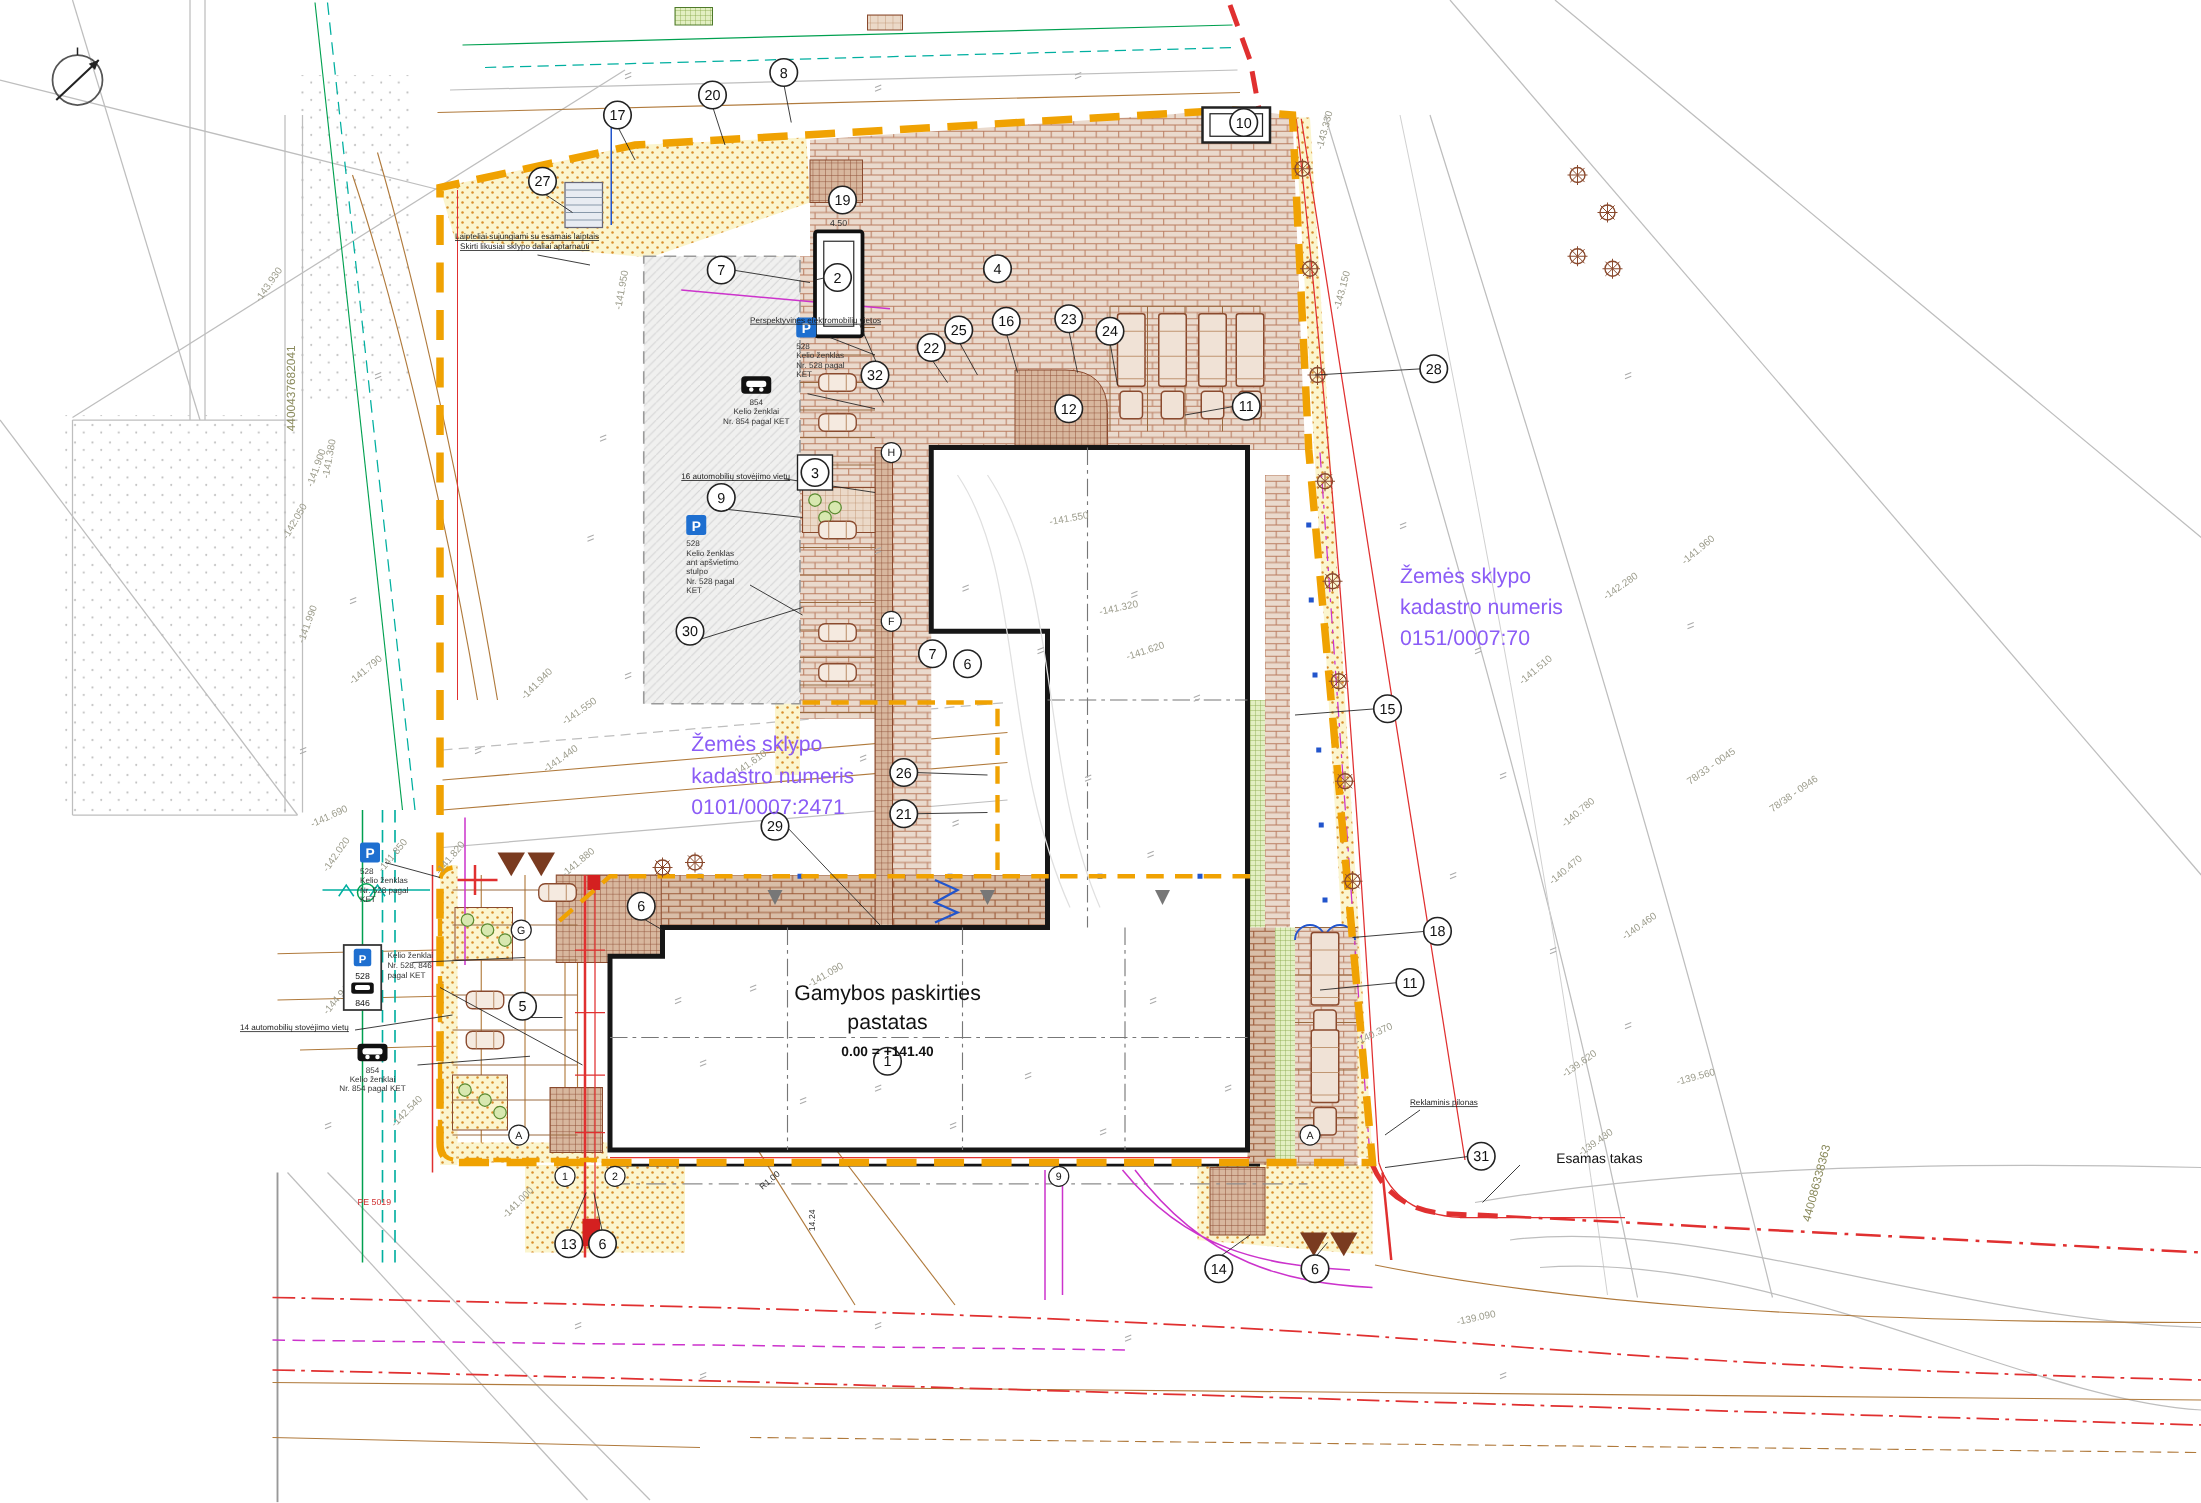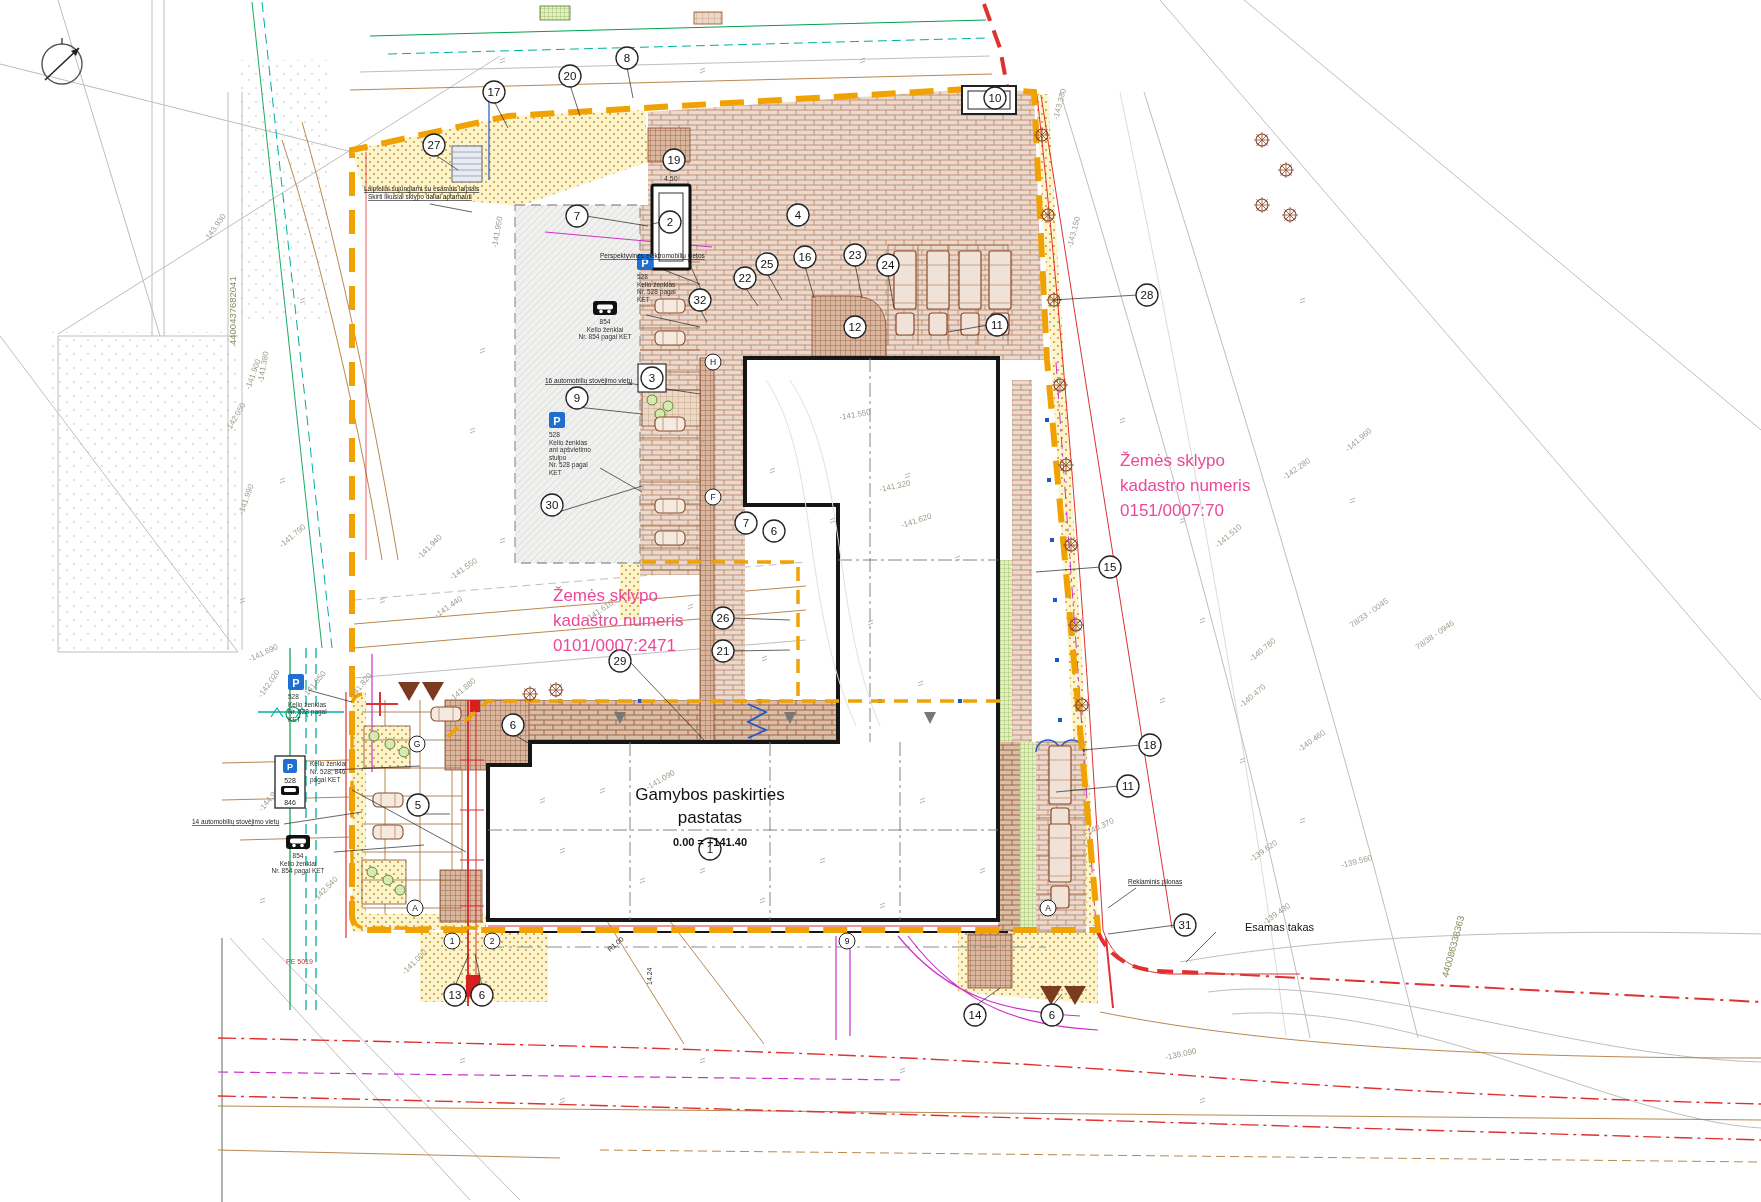--- a/index.html
+++ b/index.html
@@ -1,20 +1,20 @@
 <!DOCTYPE html>
 <html><head>
 <meta charset="utf-8">
 <style>
   html,body{margin:0;padding:0;background:#fff;}
   .stage{position:relative;width:1761px;height:1202px;background:#fff;overflow:hidden;
          font-family:"Liberation Sans",sans-serif;}
   svg{position:absolute;left:0;top:0;}
   .ovl{position:absolute;color:#1c1c1c;}
-  .parcel-text{font-size:17px;line-height:25px;color:#ec4899;}
+  .parcel-text{font-size:17px;line-height:25px;color:#8b5cf6;}
   .bld{width:260px;text-align:center;font-size:17px;line-height:23px;color:#111;}
   .bld .lvl{font-size:11px;font-weight:bold;margin-top:2px;}
   .takas{font-size:11px;color:#111;padding-left:35px;}
 </style>
 </head>
 <body>
 <div class="stage">
 
 <svg width="1761" height="1202" viewBox="0 0 1761 1202">
   <defs>

